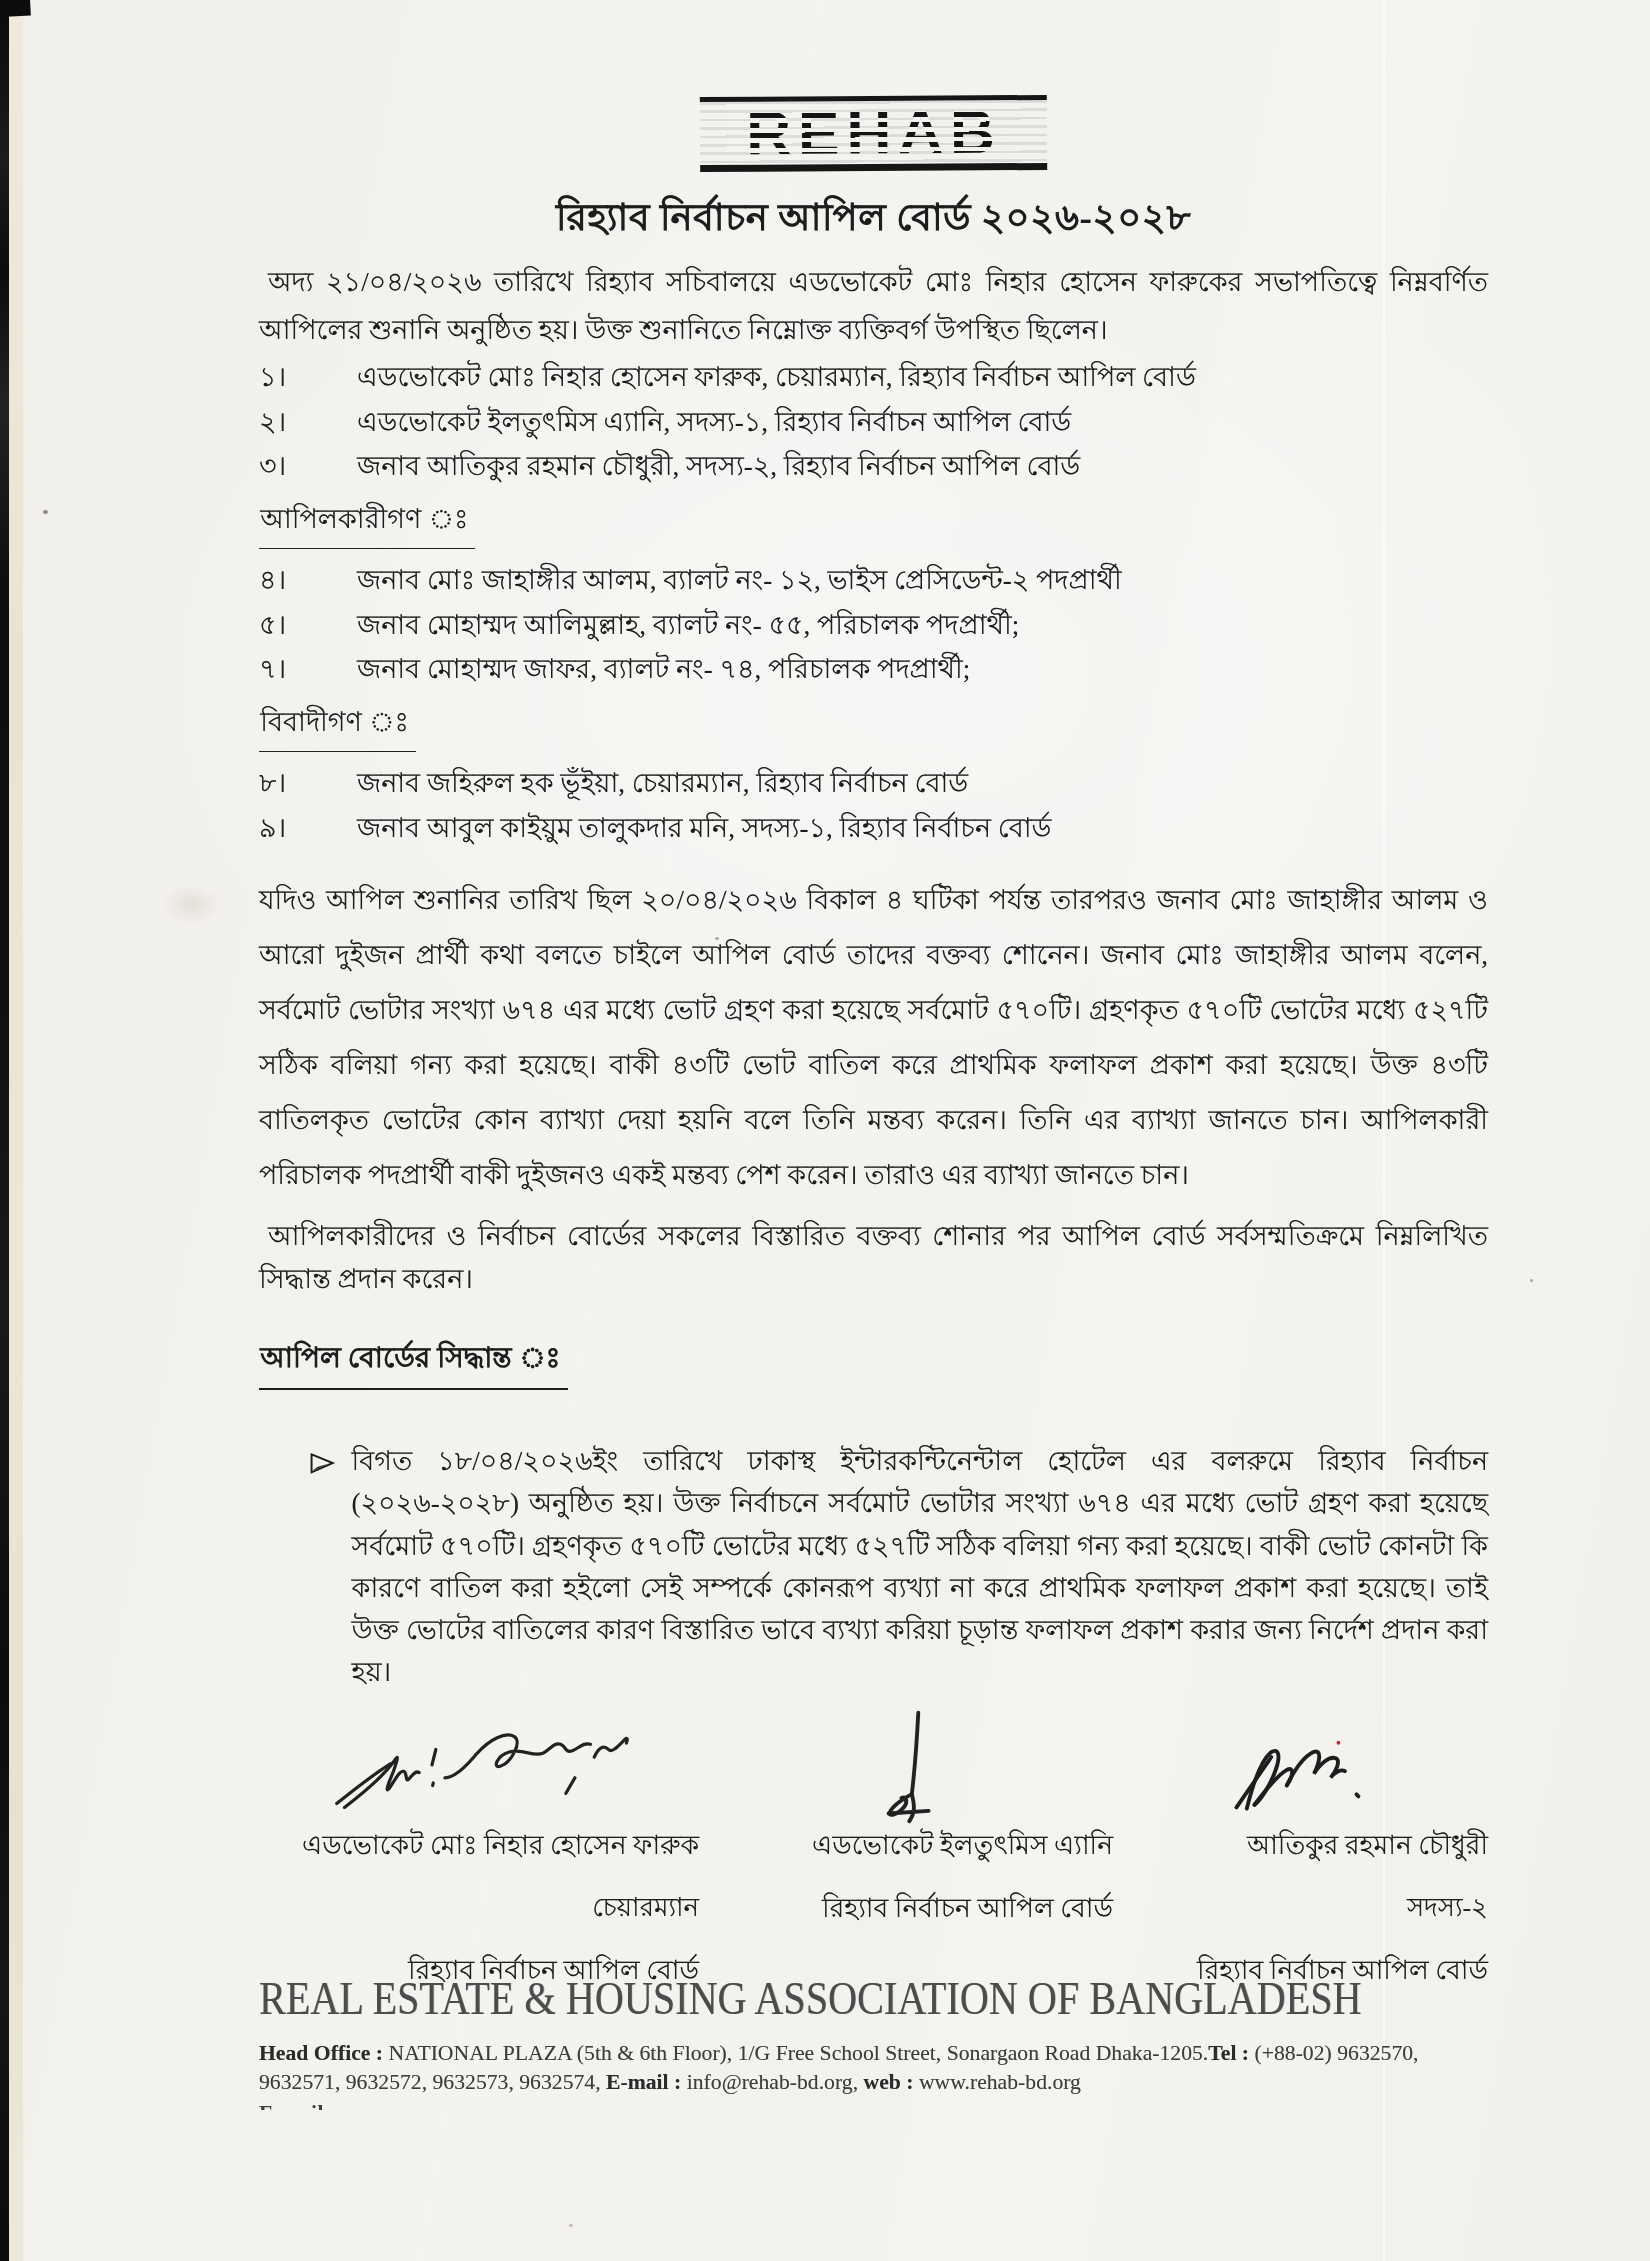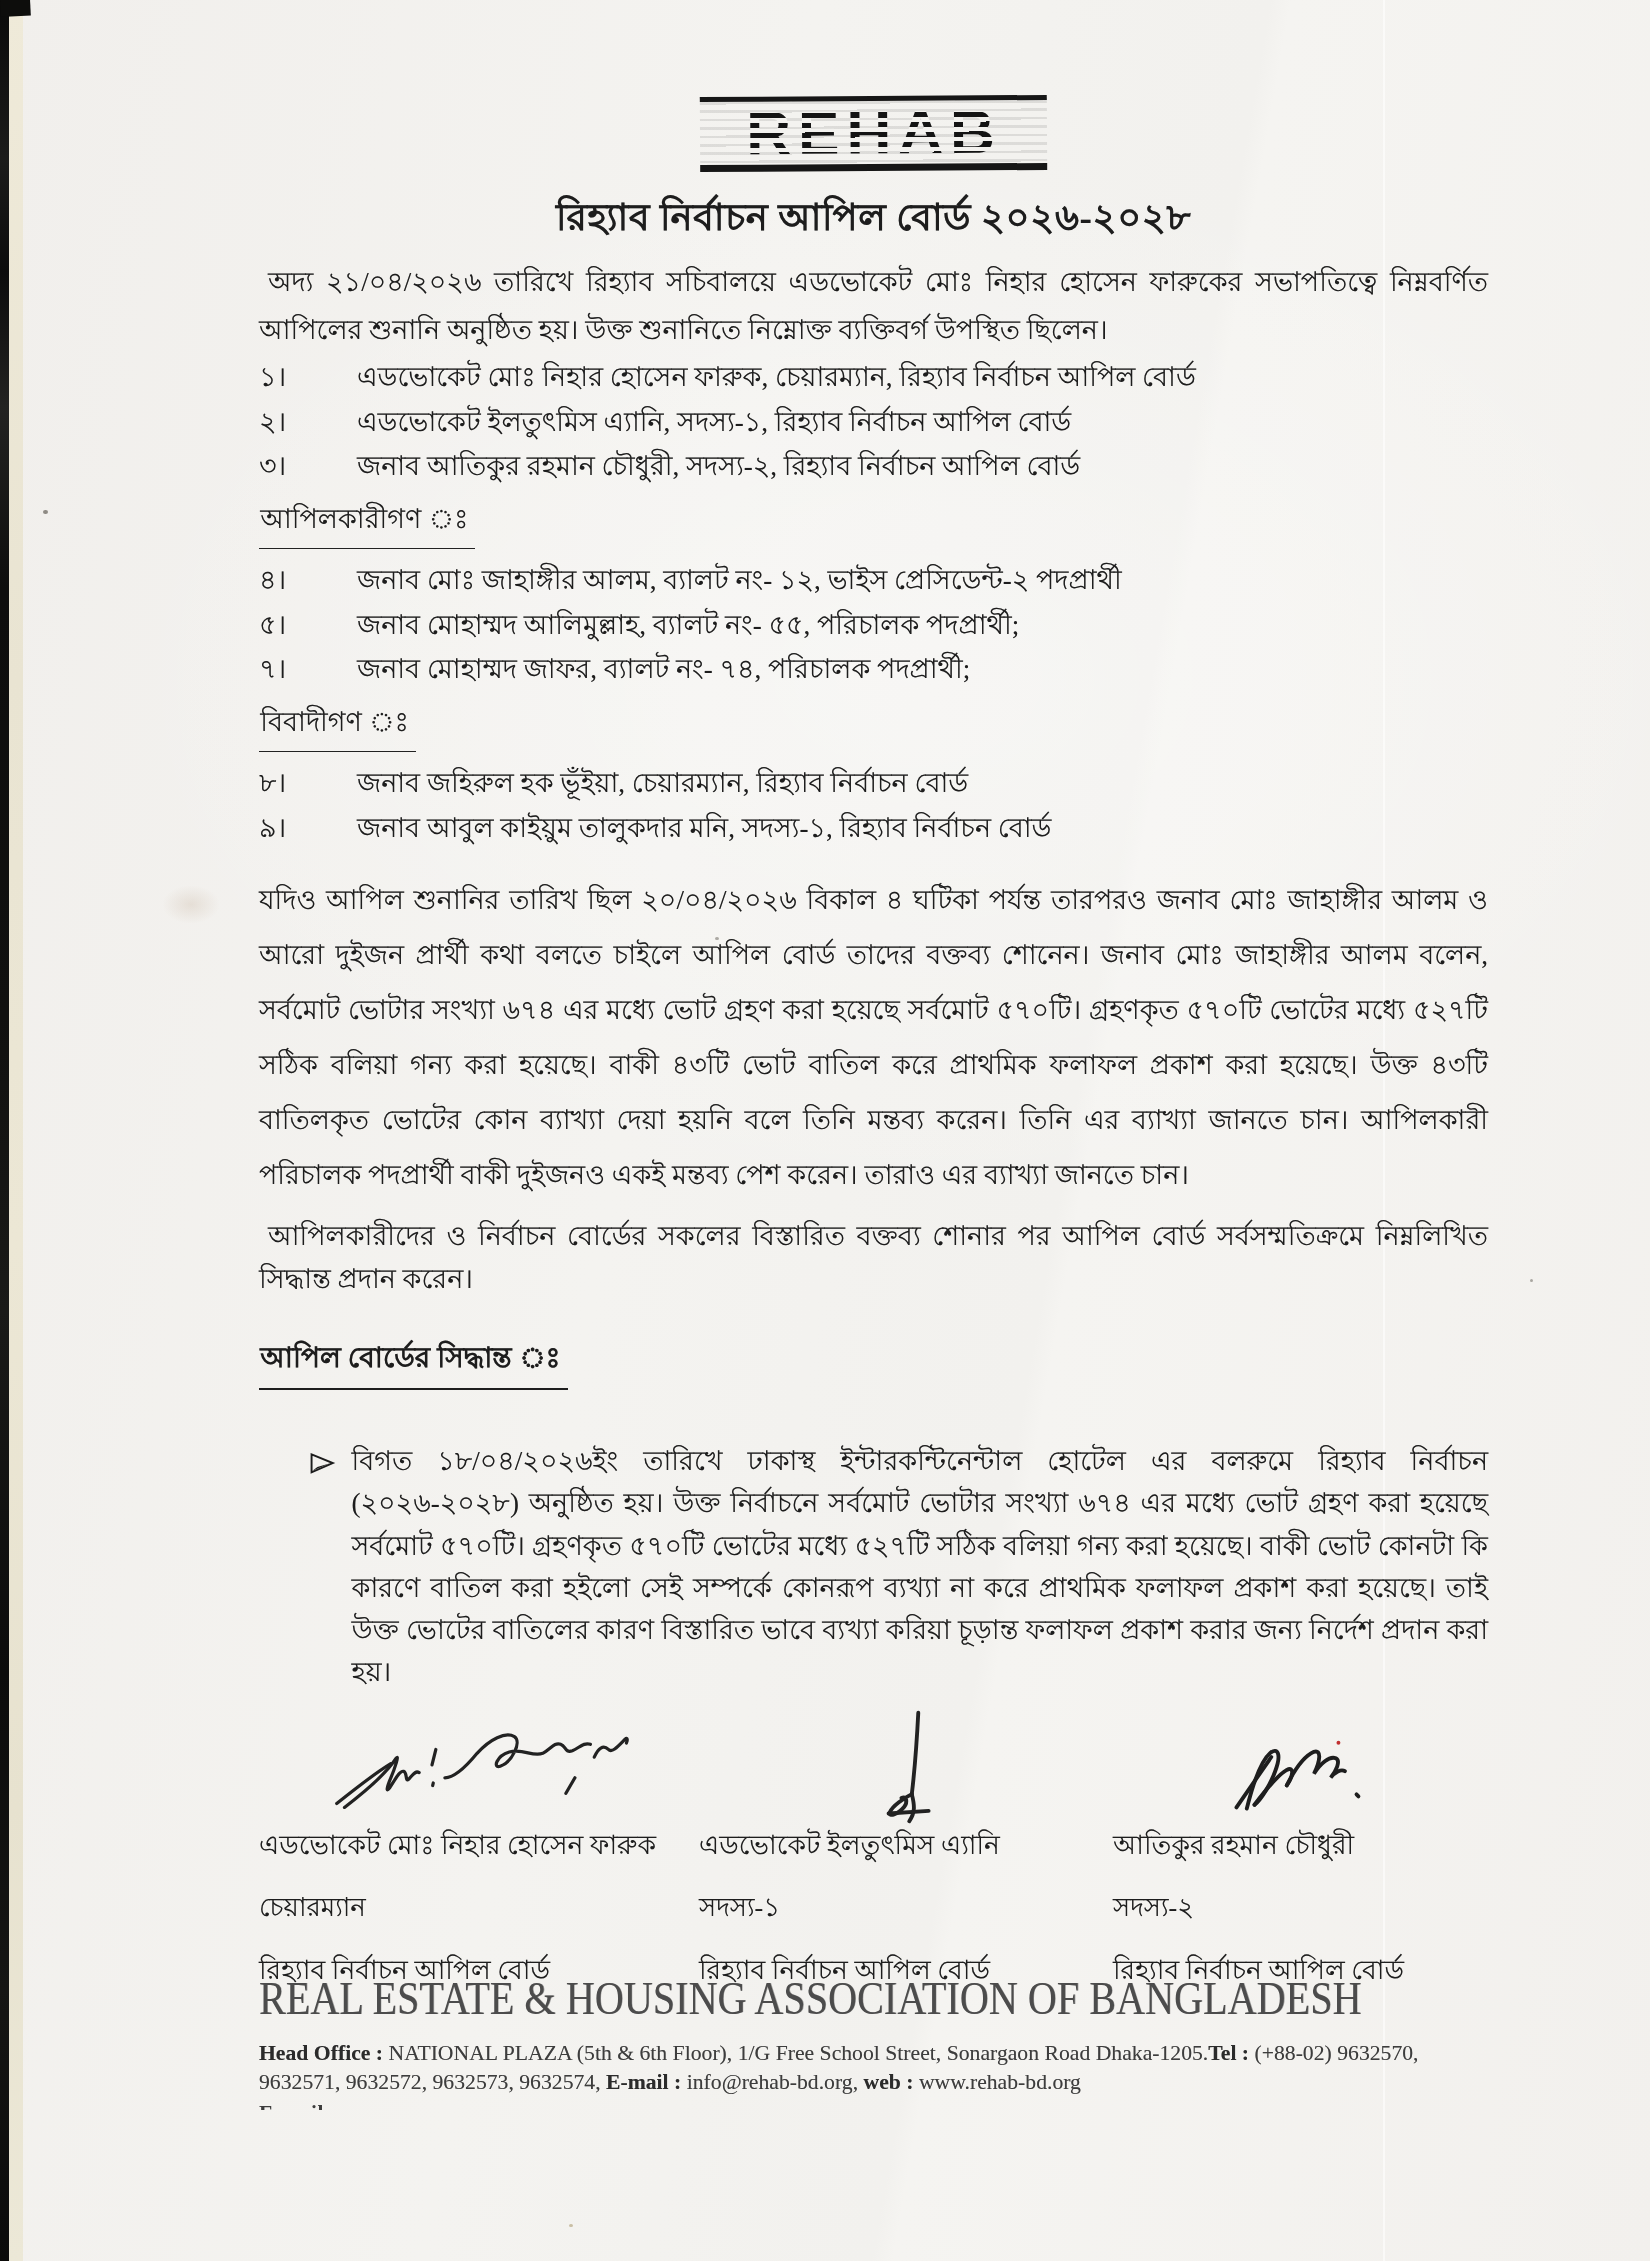--- a/index.html
+++ b/index.html
@@ -72,21 +72,21 @@
   .decision-heading {
     display:inline-block; font-size:28px; font-weight:bold; margin:34px 0 0 0;
     border-bottom:2.6px solid #1e1e1e; padding:0 7.8px 5.2px 1.3px;
     text-shadow:0 0 0.6px rgba(25,25,25,.45);
   }
   .bullet-row { display:flex; margin-top:50px; padding-left:50px; }
   .bullet-arrow { flex:none; width:27px; margin-top:10.3px; margin-right:15.5px; }
   .bullet-text { flex:1; line-height:1.56; }
 
   .signatures { display:flex; margin-top:11.6px; }
-  .sig-col { text-align:left; }
+  .sig-col { text-align:right; }
   .sig-col-1 { width:440px; }
   .sig-col-2 { width:414px; }
   .sig-col-3 { width:375px; }
   .sig-img { height:114px; display:flex; align-items:flex-end; justify-content:center; }
   .sig-col-2 .sig-img svg { margin-bottom:-5.2px; }
   .sig-name { font-size:26.5px; margin-top:6.5px; text-shadow:0 0 0.6px rgba(25,25,25,.35); }
   .sig-role { font-size:26px; margin-top:18px; text-shadow:0 0 0.6px rgba(25,25,25,.35); }
   .sig-org  { font-size:26.5px; margin-top:19.4px; text-shadow:0 0 0.6px rgba(25,25,25,.35); }
 
   .footer { position:absolute; left:259px; top:1974px; width:1248px; font-family:Liberation Serif, serif; }
@@ -212,21 +212,20 @@
           <svg width="84" height="114" viewBox="0 0 130 176">
             <g fill="none" stroke="#222" stroke-width="6" stroke-linecap="round">
               <path d="M84 4 C82 44 78 96 74 130"></path>
               <path d="M74 130 C62 136 44 148 40 158 C38 166 52 162 62 150 C68 142 66 132 58 136"></path>
               <path d="M74 130 C78 146 80 158 70 172"></path>
               <path d="M38 160 L100 156"></path>
             </g>
           </svg>
         </div>
         <div class="sig-name">এডভোকেট ইলতুৎমিস এ্যানি</div>
-        <div class="sig-role">সদস্য-১</div>
         <div class="sig-org">রিহ্যাব নির্বাচন আপিল বোর্ড</div>
       </div>
 
       <div class="sig-col sig-col-3">
         <div class="sig-img">
           <svg width="142" height="84" viewBox="0 0 220 130">
             <g fill="none" stroke="#1e1e1e" stroke-width="6" stroke-linecap="round">
               <path d="M10 112 L64 34"></path>
               <path d="M26 114 C36 74 48 40 62 28 C74 18 80 30 70 56 C62 78 48 100 38 108"></path>
               <path d="M38 108 C56 84 74 62 88 54 C100 48 98 64 88 78"></path>

